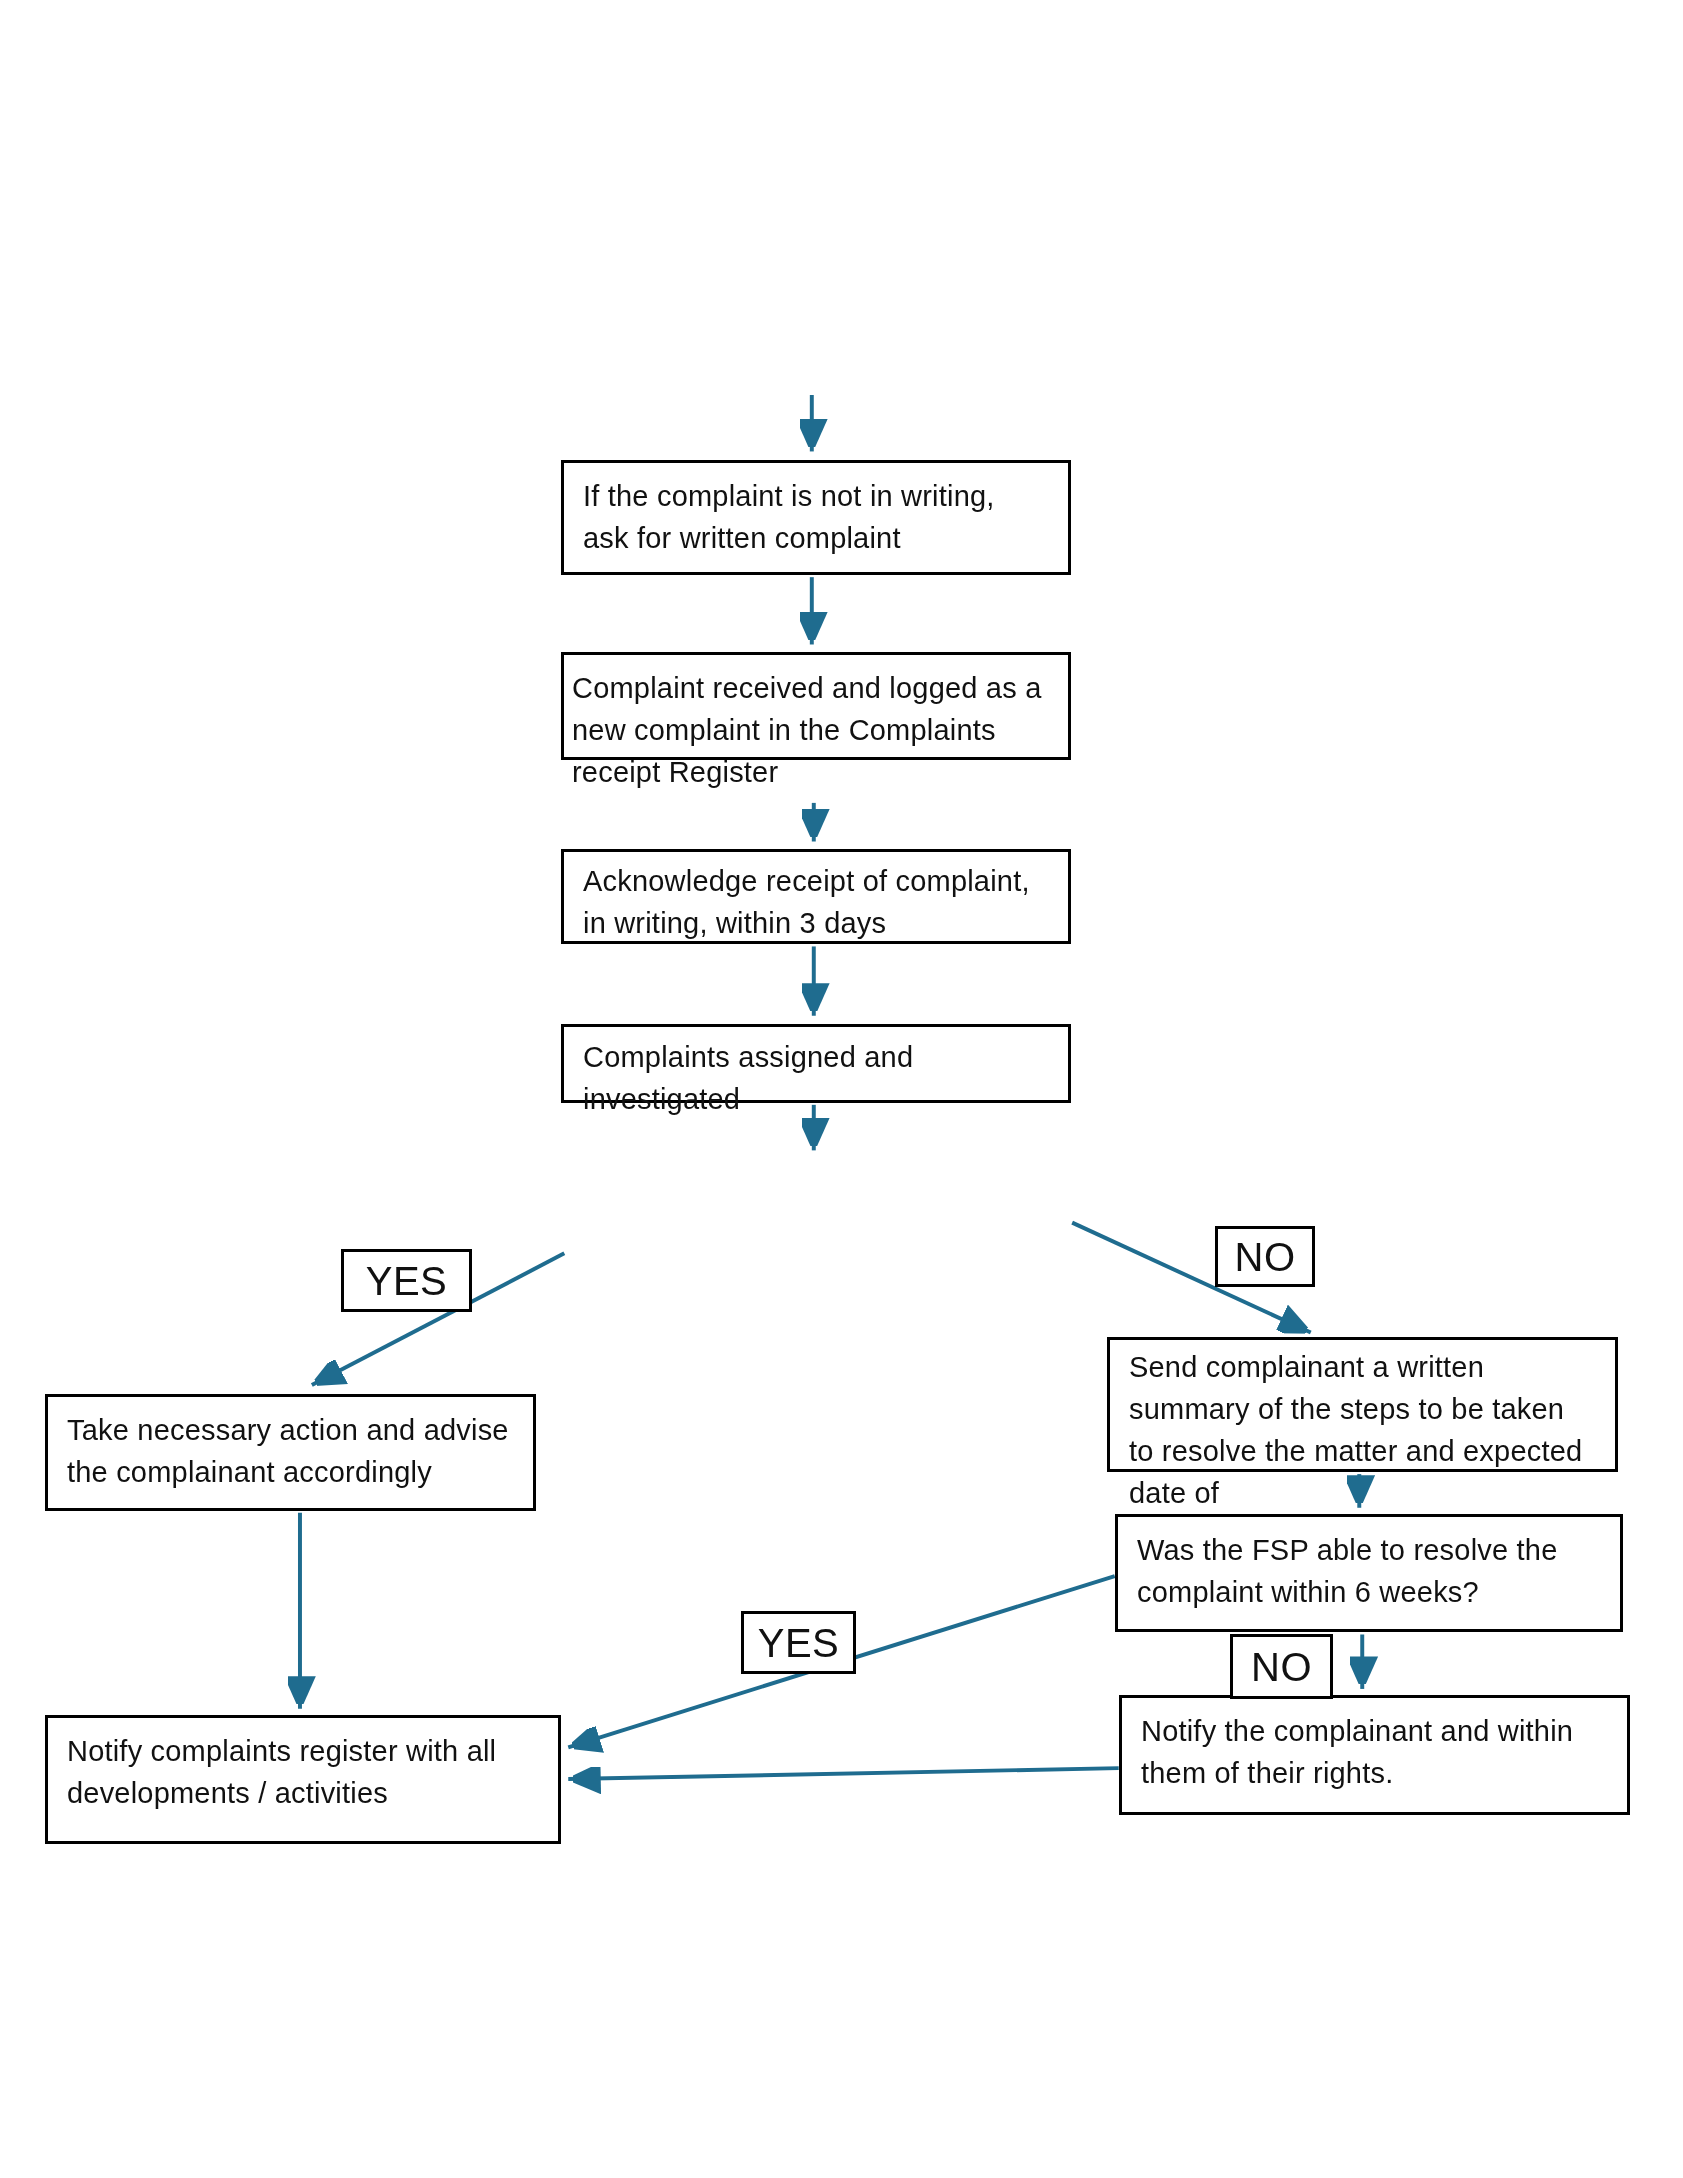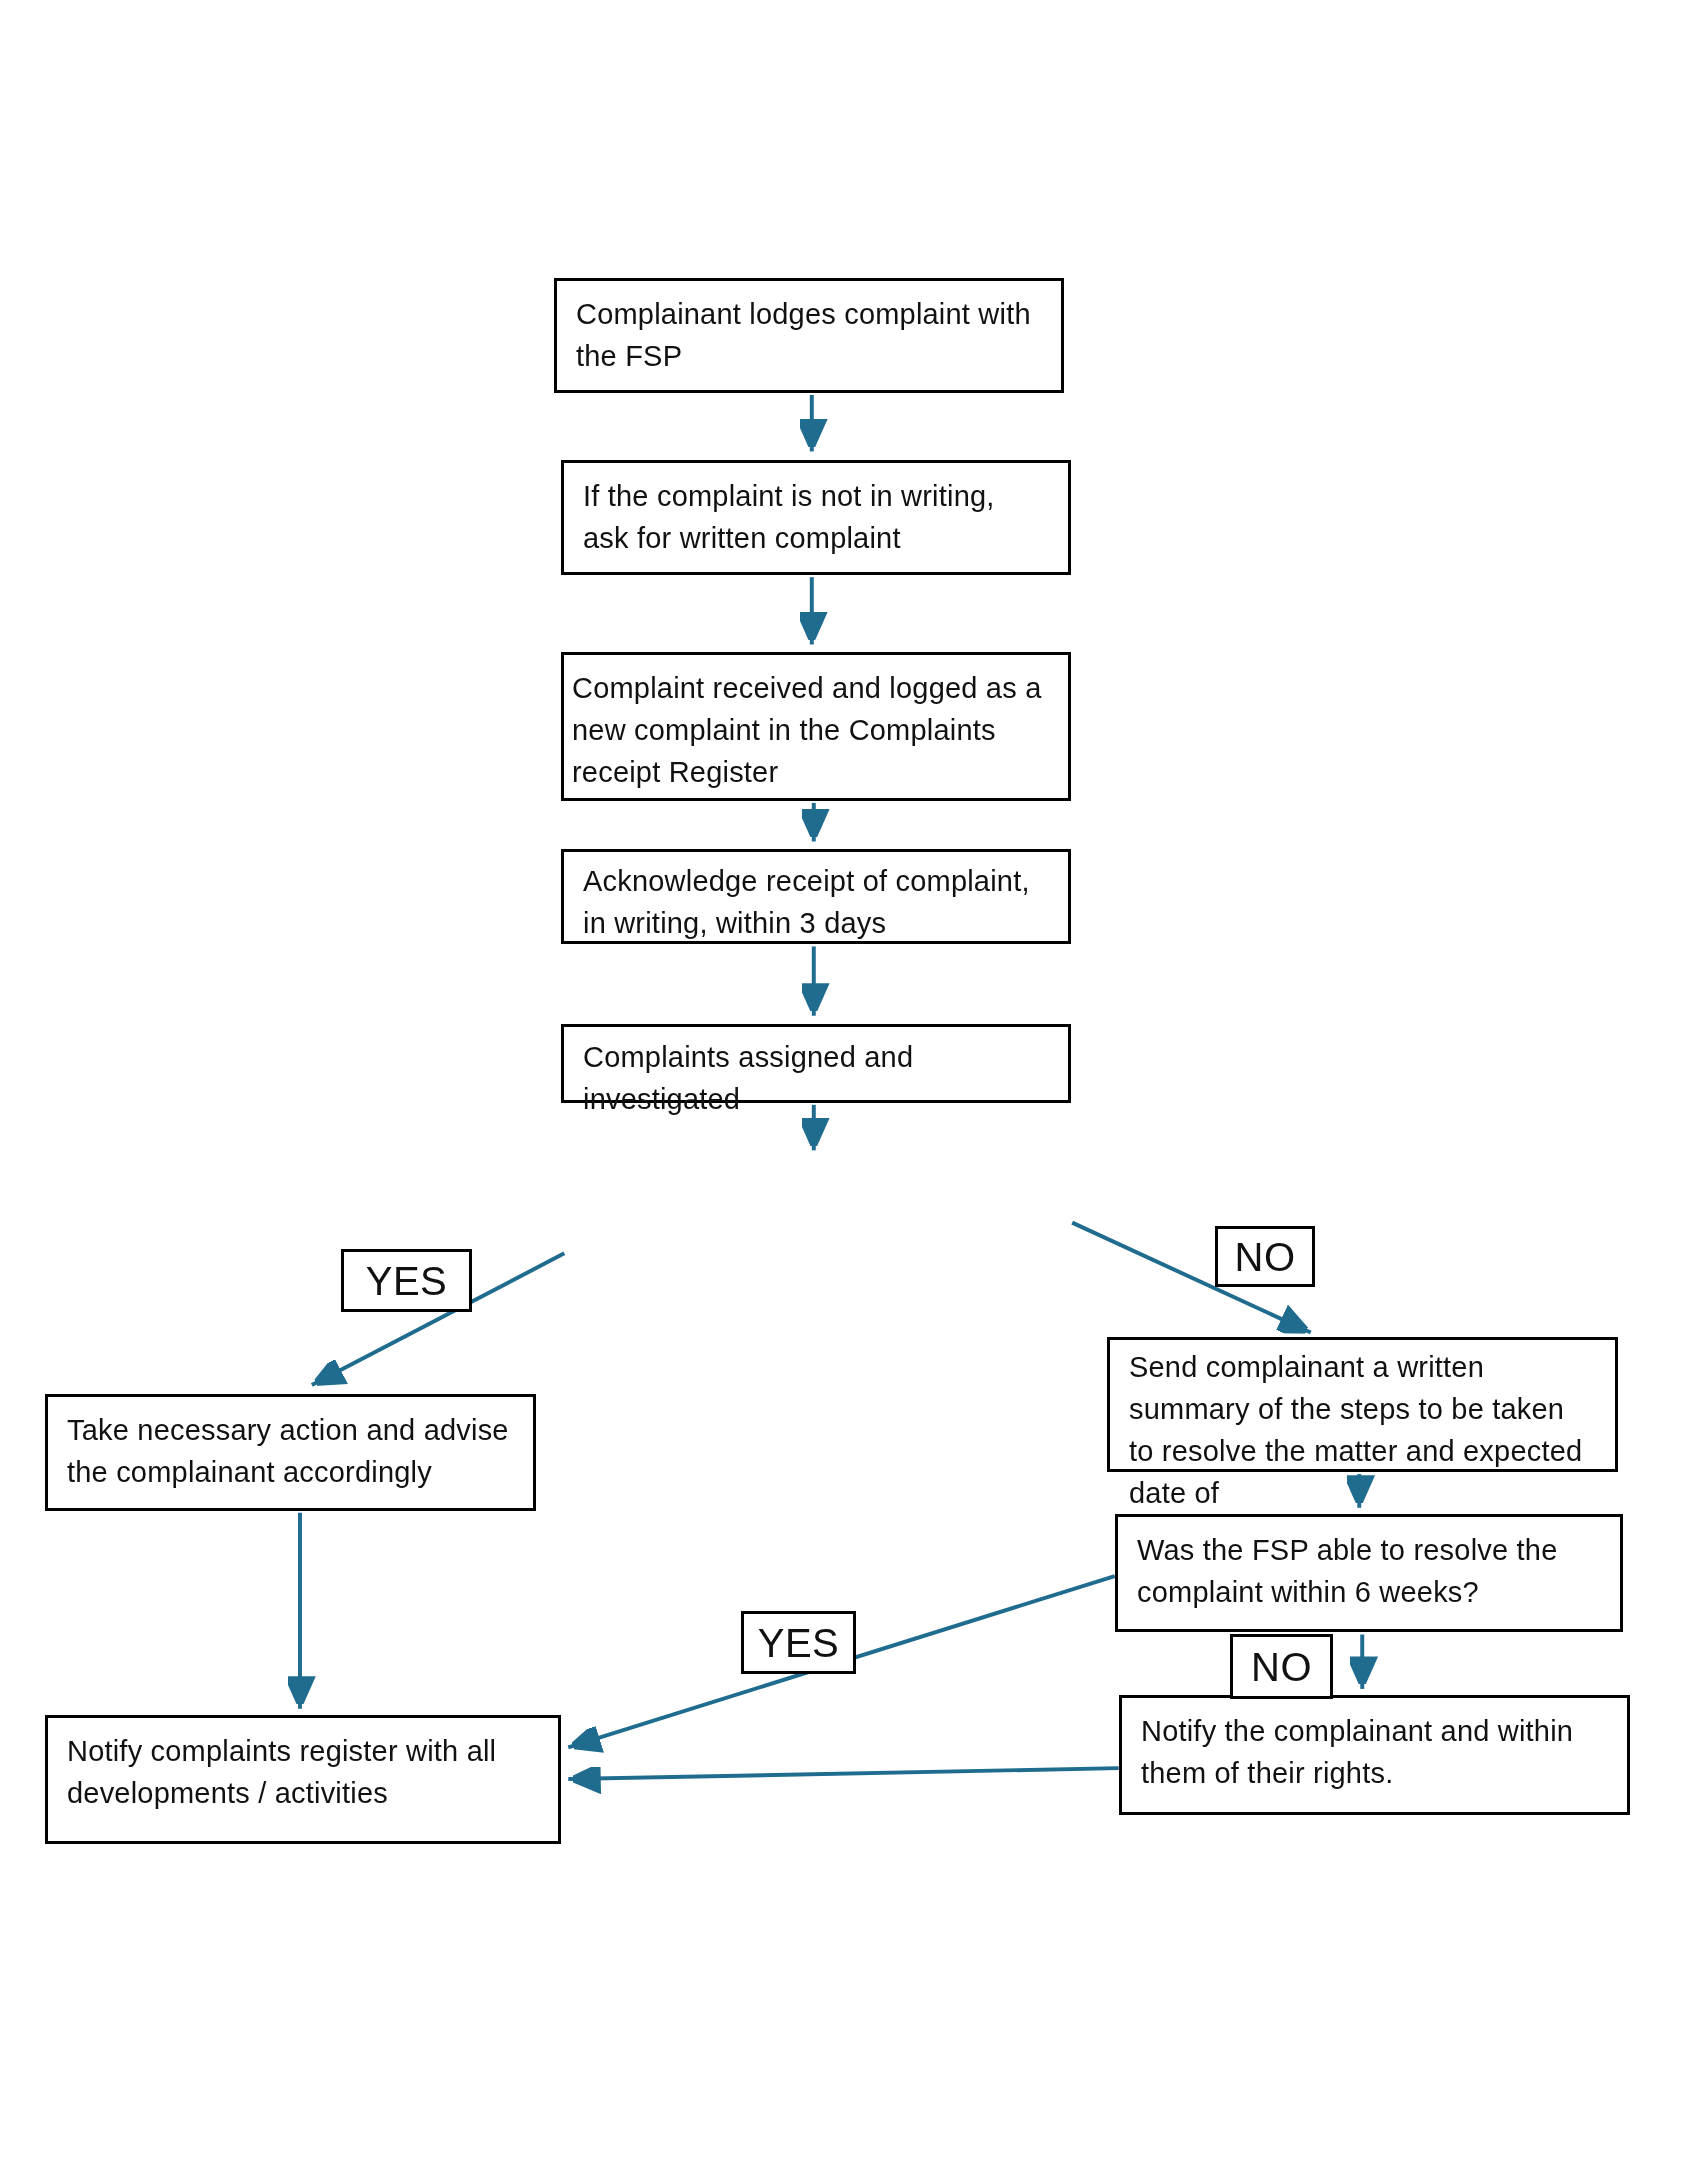--- a/index.html
+++ b/index.html
@@ -43,21 +43,21 @@
     align-items: center;
     justify-content: center;
     font-size: 40px;
     line-height: 1;
     z-index: 3;
     letter-spacing: 0.5px;
   }
   
   #n1  { left: 554px;  top: 278px;  width: 510px; height: 115px; }
   #n2  { left: 561px;  top: 460px;  width: 510px; height: 115px; }
-  #n3  { left: 561px;  top: 652px;  width: 510px; height: 149px; padding-left: 8px; }
+  #n3  { left: 561px;  top: 652px;  width: 510px; height: 108px; padding-left: 8px; }
   #n4  { left: 561px;  top: 849px;  width: 510px; height: 95px;  padding-top: 8px; }
   #n5  { left: 561px;  top: 1024px; width: 510px; height: 79px;  padding-top: 9px; }
   #n6  { left: 561px;  top: 1158px; width: 510px; height: 112px; }
   #n7  { left: 45px;   top: 1394px; width: 491px; height: 117px; }
   #n8  { left: 1107px; top: 1337px; width: 511px; height: 135px; padding-top: 6px; }
   #n9  { left: 1115px; top: 1514px; width: 508px; height: 118px; }
   #n10 { left: 1119px; top: 1695px; width: 511px; height: 120px; }
   #n11 { left: 45px;   top: 1715px; width: 516px; height: 129px; }
   #yes1 { left: 341px;  top: 1249px; width: 131px; height: 63px; }
   #no1  { left: 1215px; top: 1226px; width: 100px; height: 61px; }
@@ -84,21 +84,20 @@
       <line x1="570" y1="1266" x2="315" y2="1399" marker-end="url(#arrowhead)"></line>
       <line x1="1083" y1="1235" x2="1324" y2="1346" marker-end="url(#arrowhead)"></line>
       <line x1="1373" y1="1489" x2="1373" y2="1523" marker-end="url(#arrowhead)"></line>
       <line x1="1376" y1="1651" x2="1376" y2="1706" marker-end="url(#arrowhead)"></line>
       <line x1="1126" y1="1592" x2="574" y2="1765" marker-end="url(#arrowhead)"></line>
       <line x1="1130" y1="1786" x2="574" y2="1797" marker-end="url(#arrowhead)"></line>
       <line x1="303" y1="1528" x2="303" y2="1726" marker-end="url(#arrowhead)"></line>
     </g>
   </svg>
 
-  <div class="node" id="n1">Complainant lodges complaint with the FSP</div>
   <div class="node" id="n2">If the complaint is not in writing, ask for written complaint</div>
   <div class="node" id="n3">Complaint received and logged as a new complaint in the Complaints receipt Register</div>
   <div class="node" id="n4">Acknowledge receipt of complaint, in writing, within 3 days</div>
   <div class="node" id="n5">Complaints assigned and investigated</div>
   <div class="node" id="n7">Take necessary action and advise the complainant accordingly</div>
   <div class="node" id="n8">Send complainant a written summary of the steps to be taken to resolve the matter and expected date of</div>
   <div class="node" id="n9">Was the FSP able to resolve the complaint within 6 weeks?</div>
   <div class="node" id="n10">Notify the complainant and within them of their rights.</div>
   <div class="node" id="n11">Notify complaints register with all developments / activities</div>
 

